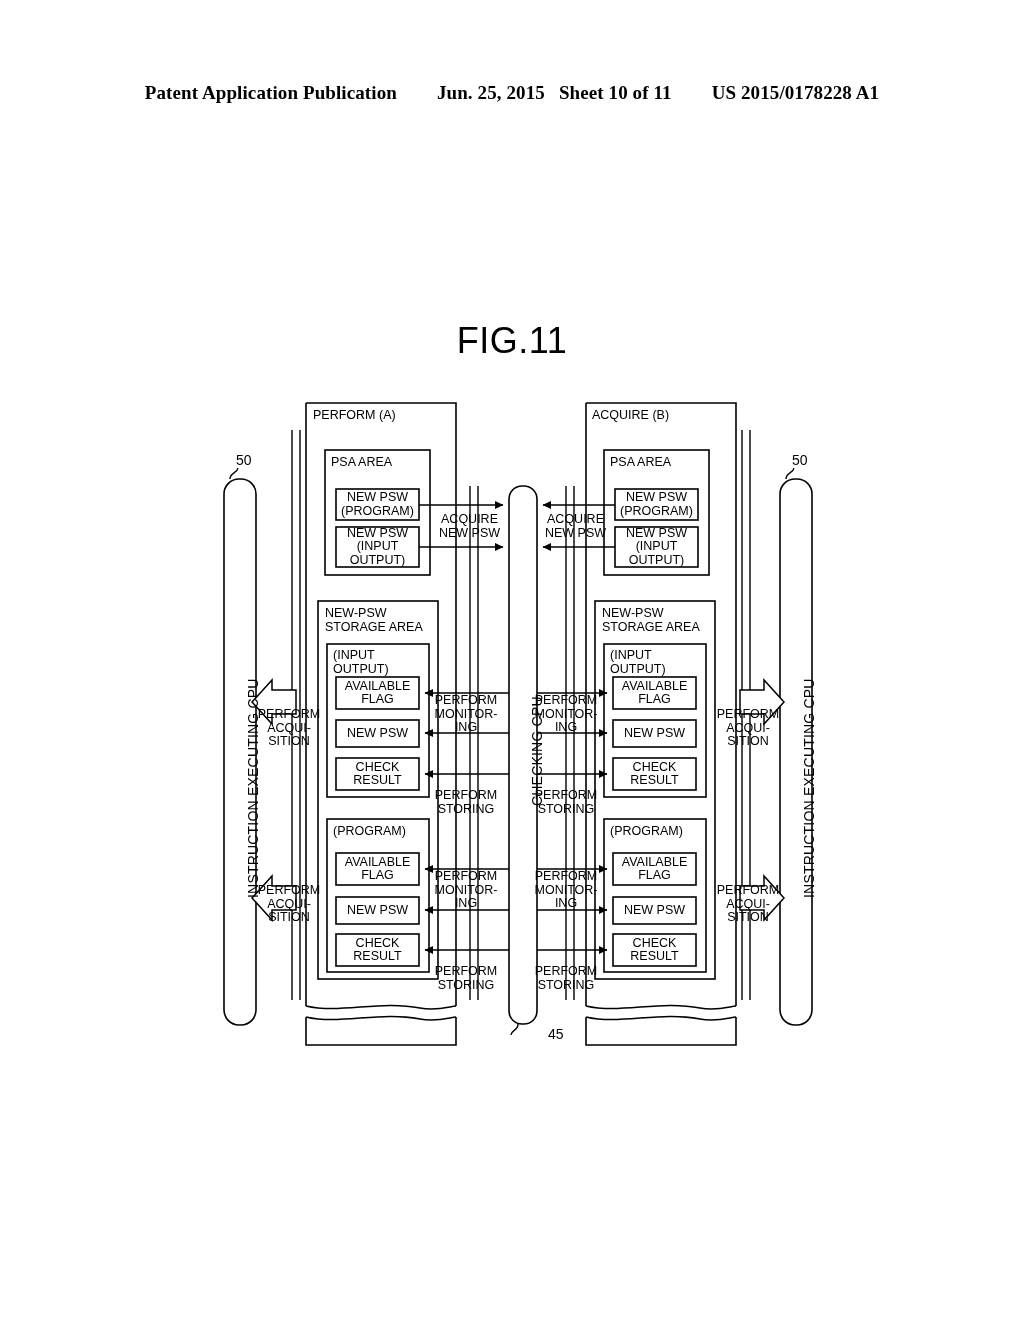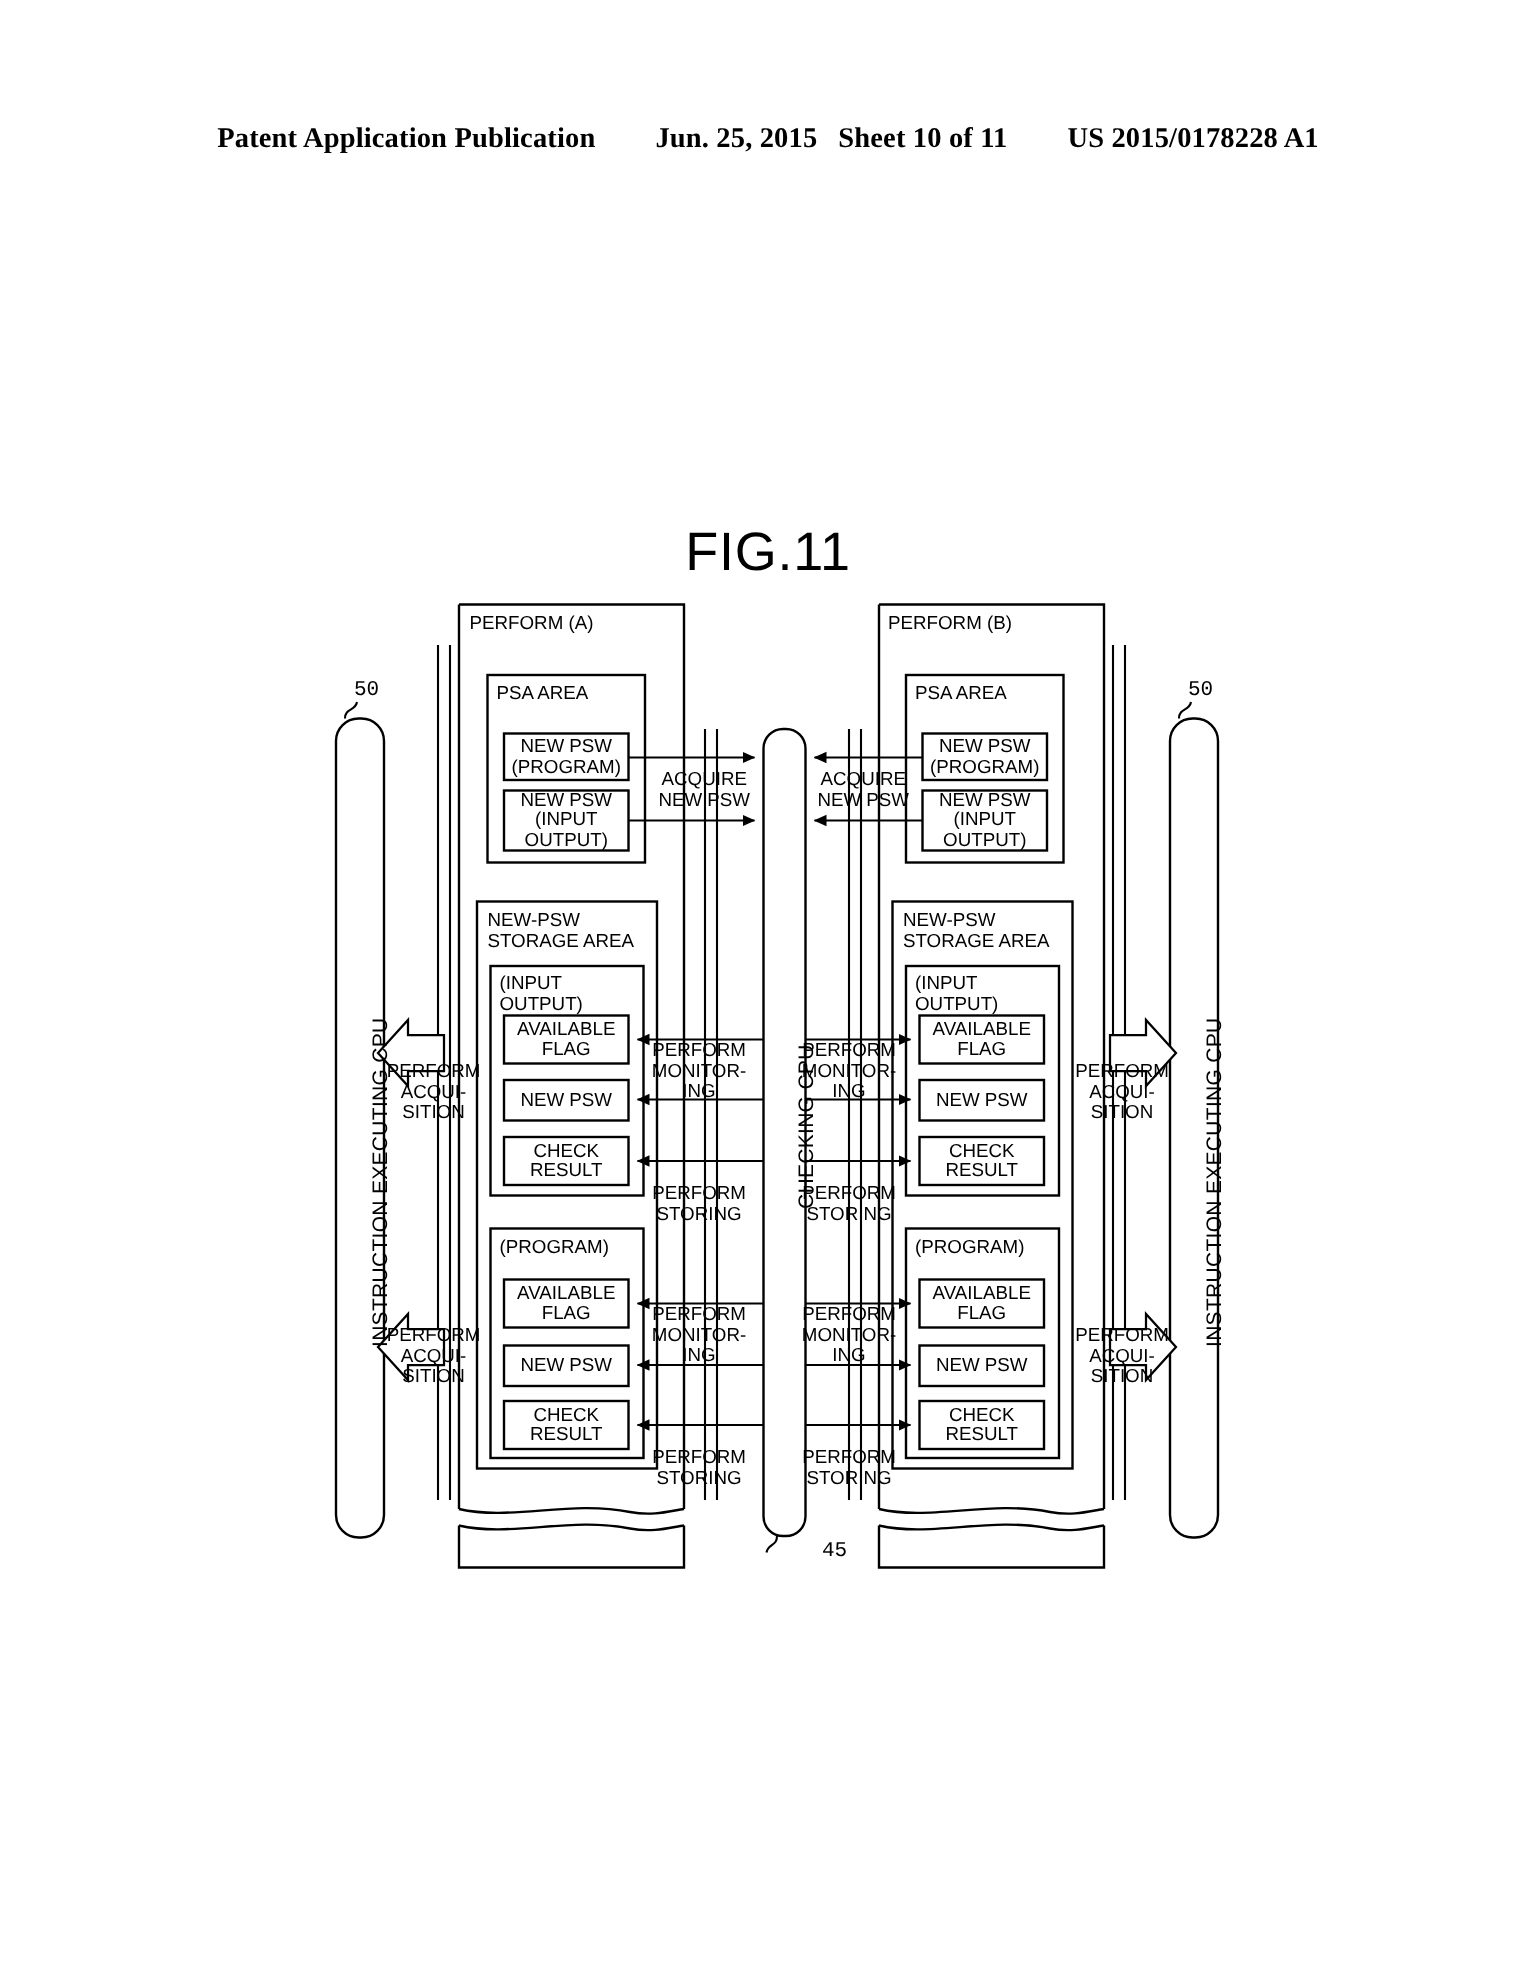--- a/index.html
+++ b/index.html
@@ -30,21 +30,21 @@
     white-space: nowrap;
   }
   #patent-header .seg { display: inline-block; vertical-align: baseline; }
   #patent-header .gap-a { display: inline-block; width: 40px; }
   #patent-header .gap-b { display: inline-block; width: 14px; }
   #patent-header .gap-c { display: inline-block; width: 40px; }
 
   
   #figure-title {
     position: absolute;
-    top: 347px;
+    top: 320px;
     left: 0;
     width: 1024px;
     text-align: center;
     font-size: 36px;
     letter-spacing: 0.5px;
   }
 
   
   #diagram {
     position: absolute;
@@ -82,21 +82,21 @@
     font-size: 14px;
     letter-spacing: 0.2px;
     white-space: nowrap;
     transform-origin: 0 0;
     transform: rotate(-90deg);
   }
 
   .refnum {
     position: absolute;
     font-size: 14px;
-    font-family: Liberation Mono, monospace;
+    font-family: Liberation Sans, sans-serif;
     text-align: center;
   }
 </style>
 </head>
 <body>
 
 <div id="patent-header">
   <span class="seg">Patent Application Publication</span><span class="gap-a"></span><span class="seg">Jun. 25, 2015</span><span class="gap-b"></span><span class="seg">Sheet 10 of 11</span><span class="gap-c"></span><span class="seg">US 2015/0178228 A1</span>
 </div>
 
@@ -219,21 +219,21 @@
 
   <div class="refnum" style="left:236px; top:452px;">50</div>
   <div class="refnum" style="left:792px; top:452px;">50</div>
   <div class="refnum" style="left:548px; top:1026px;">45</div>
 
   <div class="vlabel" style="left:245px; top:898px;">INSTRUCTION EXECUTING CPU</div>
   <div class="vlabel" style="left:801px; top:898px;">INSTRUCTION EXECUTING CPU</div>
   <div class="vlabel" style="left:529px; top:806px;">CHECKING CPU</div>
 
   <div class="lbl" style="left:313px; top:409px;">PERFORM (A)</div>
-  <div class="lbl" style="left:592px; top:409px;">PERFORM (B)</div>
+  <div class="lbl" style="left:592px; top:409px;">ACQUIRE (B)</div>
 
   <div class="lbl" style="left:331px; top:456px;">PSA AREA</div>
   <div class="lbl" style="left:610px; top:456px;">PSA AREA</div>
 
   <div class="boxlabel" style="left:336px; top:489px; width:83px; height:31px;">NEW PSW
 (PROGRAM)</div>
   <div class="boxlabel" style="left:336px; top:527px; width:83px; height:40px;">NEW PSW
 (INPUT
 OUTPUT)</div>
 

